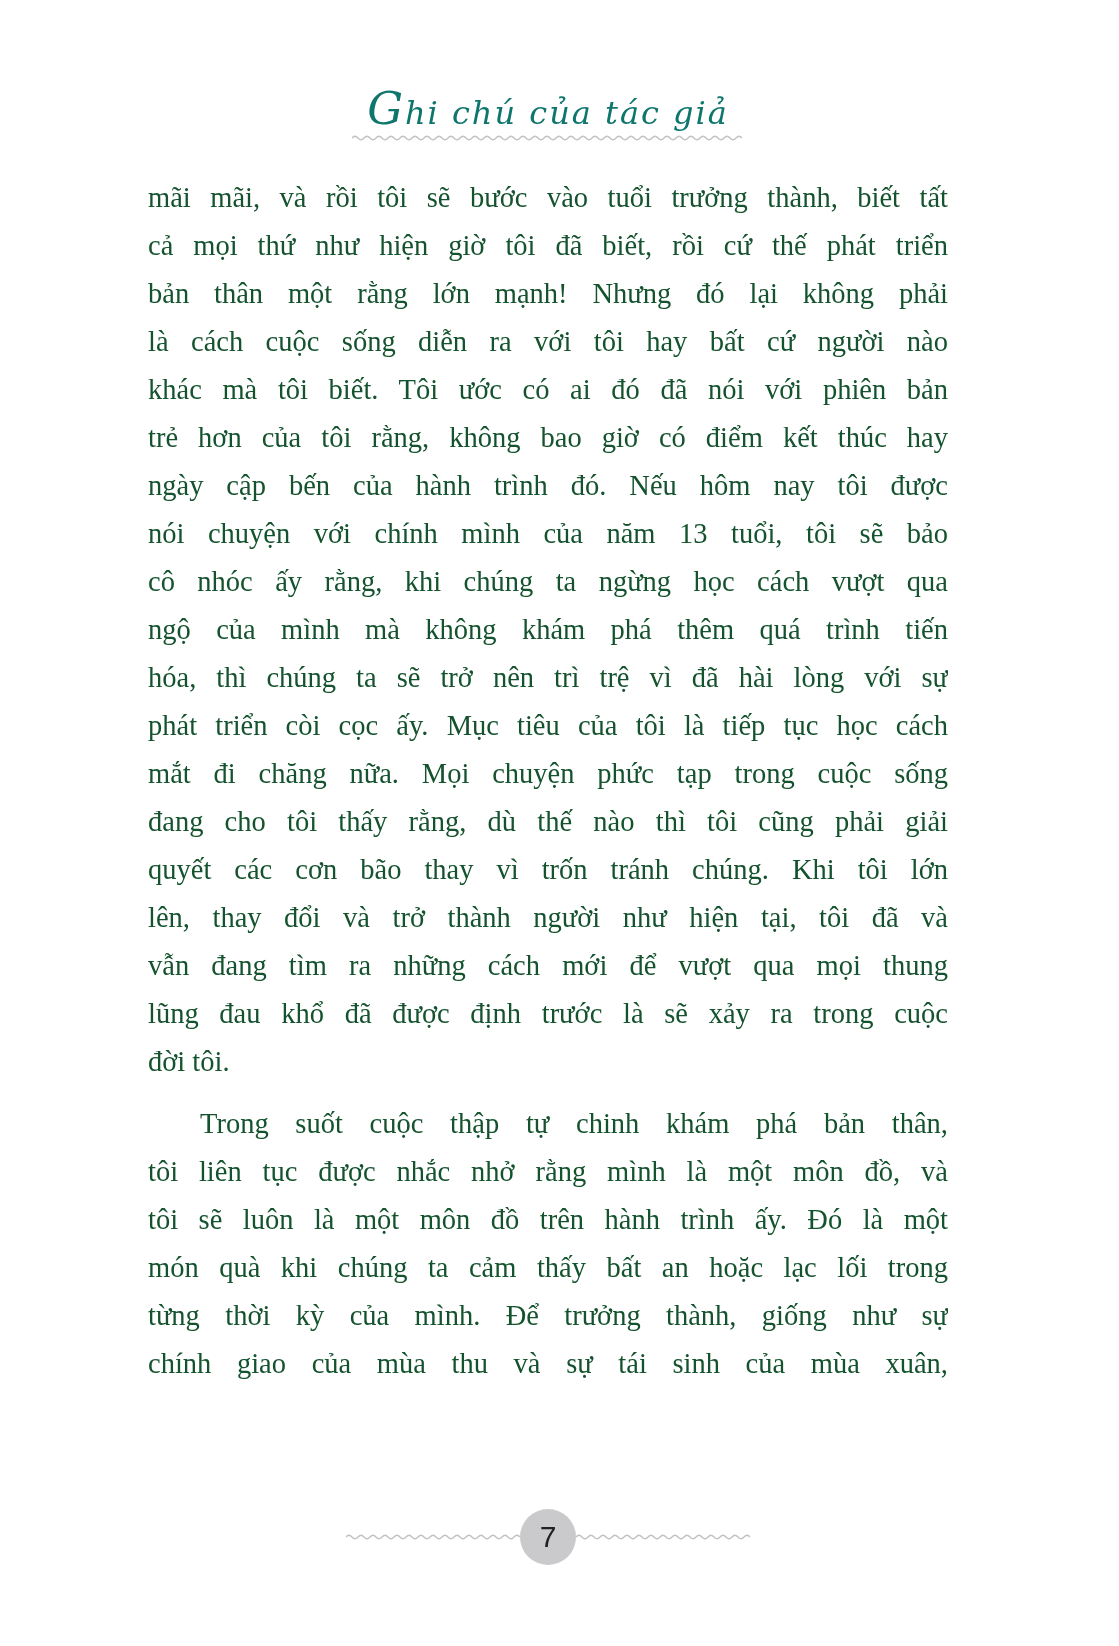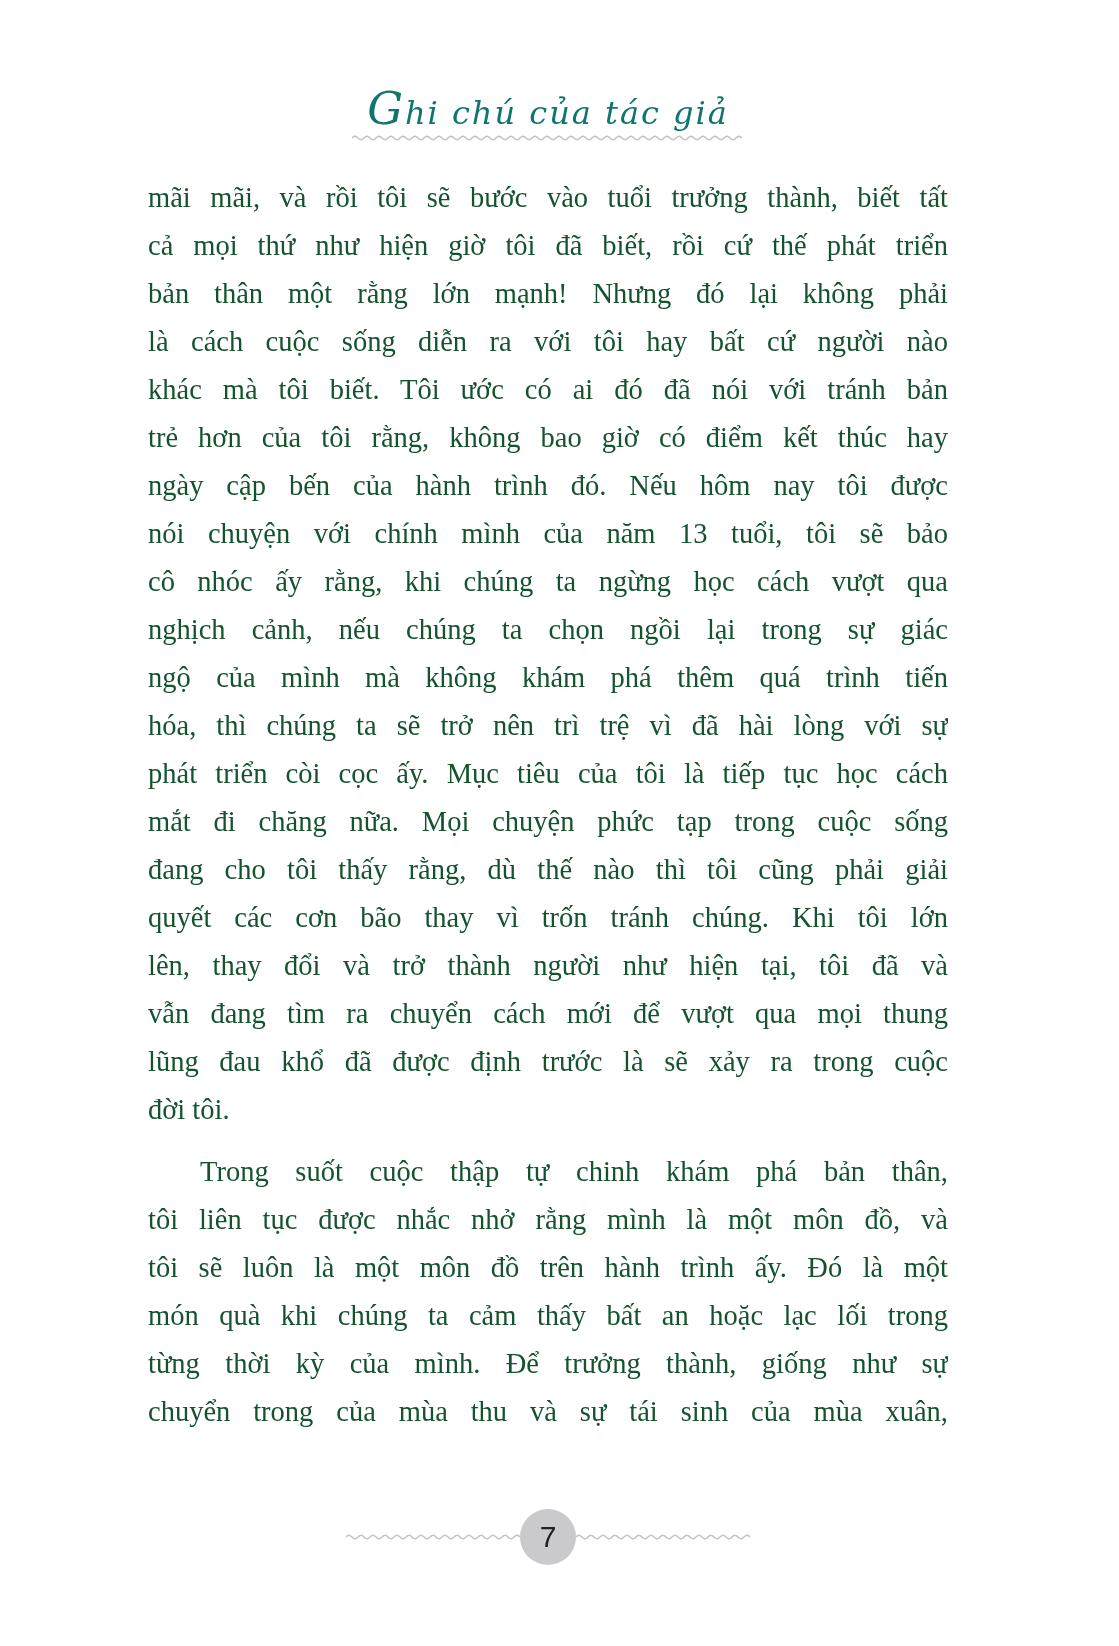--- a/index.html
+++ b/index.html
@@ -100,42 +100,41 @@
 
   <svg class="header-wave" width="392" height="10" viewBox="0 0 392 10">
     <path fill="none" stroke="#c2c2c2" stroke-width="1.4" d="M0 5 q3 -3.6 6 0 t6 0 t6 0 t6 0 t6 0 t6 0 t6 0 t6 0 t6 0 t6 0 t6 0 t6 0 t6 0 t6 0 t6 0 t6 0 t6 0 t6 0 t6 0 t6 0 t6 0 t6 0 t6 0 t6 0 t6 0 t6 0 t6 0 t6 0 t6 0 t6 0 t6 0 t6 0 t6 0 t6 0 t6 0 t6 0 t6 0 t6 0 t6 0 t6 0 t6 0 t6 0 t6 0 t6 0 t6 0 t6 0 t6 0 t6 0 t6 0 t6 0 t6 0 t6 0 t6 0 t6 0 t6 0 t6 0 t6 0 t6 0 t6 0 t6 0 t6 0 t6 0 t6 0 t6 0 t6 0"></path>
   </svg>
 
   <div class="body-text">
       <div class="line">mãi mãi, và rồi tôi sẽ bước vào tuổi trưởng thành, biết tất</div>
       <div class="line">cả mọi thứ như hiện giờ tôi đã biết, rồi cứ thế phát triển</div>
       <div class="line">bản thân một rằng lớn mạnh! Nhưng đó lại không phải</div>
       <div class="line">là cách cuộc sống diễn ra với tôi hay bất cứ người nào</div>
-      <div class="line">khác mà tôi biết. Tôi ước có ai đó đã nói với tránh bản</div>
+      <div class="line">khác mà tôi biết. Tôi ước có ai đó đã nói với phiên bản</div>
       <div class="line">trẻ hơn của tôi rằng, không bao giờ có điểm kết thúc hay</div>
       <div class="line">ngày cập bến của hành trình đó. Nếu hôm nay tôi được</div>
       <div class="line">nói chuyện với chính mình của năm 13 tuổi, tôi sẽ bảo</div>
       <div class="line">cô nhóc ấy rằng, khi chúng ta ngừng học cách vượt qua</div>
-      <div class="line">nghịch cảnh, nếu chúng ta chọn ngồi lại trong sự giác</div>
       <div class="line">ngộ của mình mà không khám phá thêm quá trình tiến</div>
       <div class="line">hóa, thì chúng ta sẽ trở nên trì trệ vì đã hài lòng với sự</div>
       <div class="line">phát triển còi cọc ấy. Mục tiêu của tôi là tiếp tục học cách</div>
       <div class="line">mắt đi chăng nữa. Mọi chuyện phức tạp trong cuộc sống</div>
       <div class="line">đang cho tôi thấy rằng, dù thế nào thì tôi cũng phải giải</div>
       <div class="line">quyết các cơn bão thay vì trốn tránh chúng. Khi tôi lớn</div>
       <div class="line">lên, thay đổi và trở thành người như hiện tại, tôi đã và</div>
-      <div class="line">vẫn đang tìm ra chuyển cách mới để vượt qua mọi thung</div>
+      <div class="line">vẫn đang tìm ra những cách mới để vượt qua mọi thung</div>
       <div class="line">lũng đau khổ đã được định trước là sẽ xảy ra trong cuộc</div>
       <div class="line no-just">đời tôi.</div>
       <div class="line indent para-gap">Trong suốt cuộc thập tự chinh khám phá bản thân,</div>
       <div class="line">tôi liên tục được nhắc nhở rằng mình là một môn đồ, và</div>
       <div class="line">tôi sẽ luôn là một môn đồ trên hành trình ấy. Đó là một</div>
       <div class="line">món quà khi chúng ta cảm thấy bất an hoặc lạc lối trong</div>
       <div class="line">từng thời kỳ của mình. Để trưởng thành, giống như sự</div>
-      <div class="line">chuyển trong của mùa thu và sự tái sinh của mùa xuân,</div>
+      <div class="line">chính giao của mùa thu và sự tái sinh của mùa xuân,</div>
     </div>
 
   <div class="footer">
     <svg width="174" height="10" viewBox="0 0 174 10">
       <path fill="none" stroke="#c2c2c2" stroke-width="1.4" d="M0 5 q3 -3.6 6 0 t6 0 t6 0 t6 0 t6 0 t6 0 t6 0 t6 0 t6 0 t6 0 t6 0 t6 0 t6 0 t6 0 t6 0 t6 0 t6 0 t6 0 t6 0 t6 0 t6 0 t6 0 t6 0 t6 0 t6 0 t6 0 t6 0 t6 0 t6 0"></path>
     </svg>
     <div class="page-number">7</div>
     <svg width="174" height="10" viewBox="0 0 174 10">
       <path fill="none" stroke="#c2c2c2" stroke-width="1.4" d="M0 5 q3 -3.6 6 0 t6 0 t6 0 t6 0 t6 0 t6 0 t6 0 t6 0 t6 0 t6 0 t6 0 t6 0 t6 0 t6 0 t6 0 t6 0 t6 0 t6 0 t6 0 t6 0 t6 0 t6 0 t6 0 t6 0 t6 0 t6 0 t6 0 t6 0 t6 0"></path>
     </svg>

